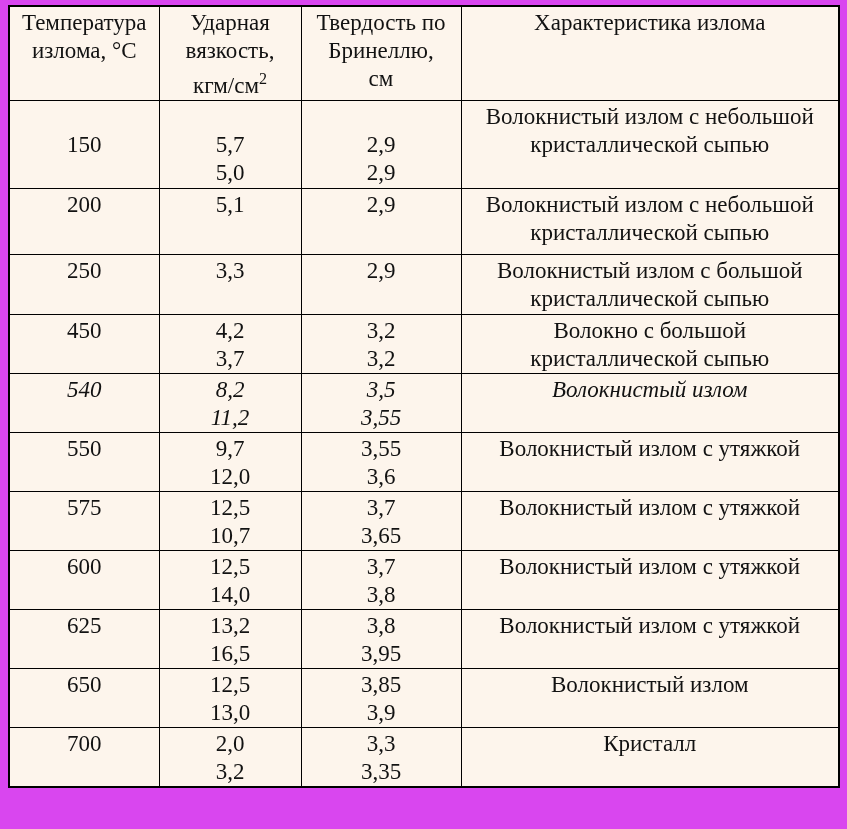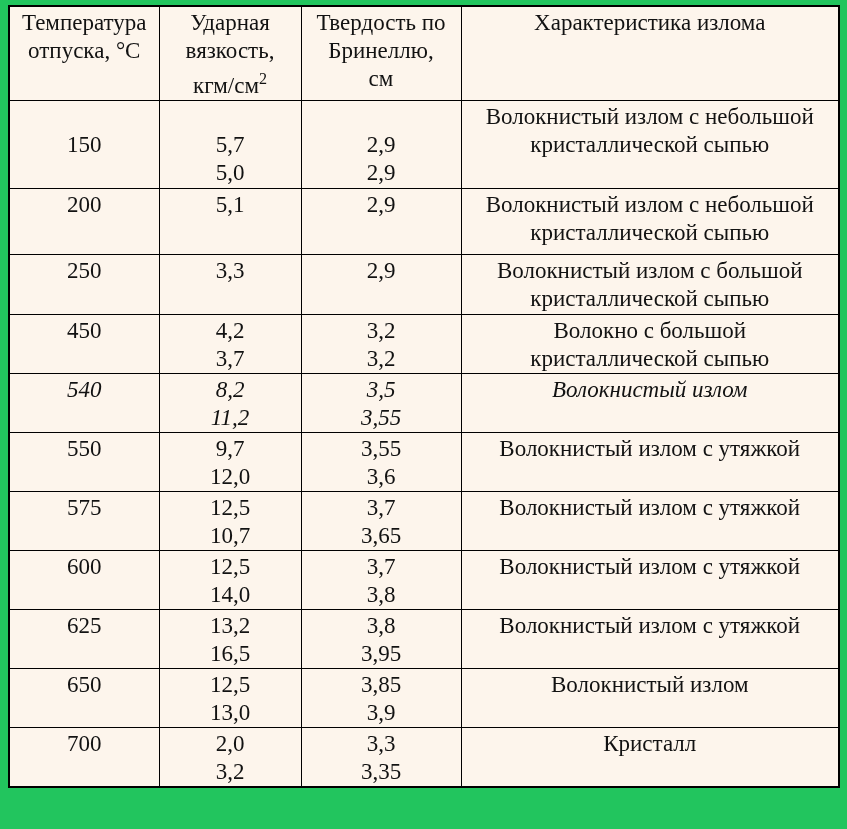--- a/index.html
+++ b/index.html
@@ -5,21 +5,21 @@
   html, body {
     margin: 0;
     padding: 0;
     background: #fdf5ec;
     font-family: "Liberation Serif", "DejaVu Serif", serif;
     color: #121212;
   }
   .page {
     width: 847px;
     height: 829px;
-    background: #22c55e;
+    background: #d946ef;
     box-sizing: border-box;
     padding: 5px 0 0 8px;
   }
   table.data-table {
     border-collapse: collapse;
     table-layout: fixed;
     width: 830px;
     background: #fdf5ec;
   }
   table.data-table th,
@@ -65,21 +65,21 @@
     <colgroup>
       <col class="col-temp">
       <col class="col-toughness">
       <col class="col-hardness">
       <col class="col-fracture">
     </colgroup>
     <thead>
       <tr>
           <th>
             <div class="cell-line">Температура</div>
-            <div class="cell-line">отпуска, °С</div>
+            <div class="cell-line">излома, °С</div>
           </th>
           <th>
             <div class="cell-line">Ударная</div>
             <div class="cell-line">вязкость,</div>
             <div class="cell-line">кгм/см<sup class="unit-sup">2</sup></div>
           </th>
           <th>
             <div class="cell-line">Твердость по</div>
             <div class="cell-line">Бринеллю,</div>
             <div class="cell-line">см</div>

